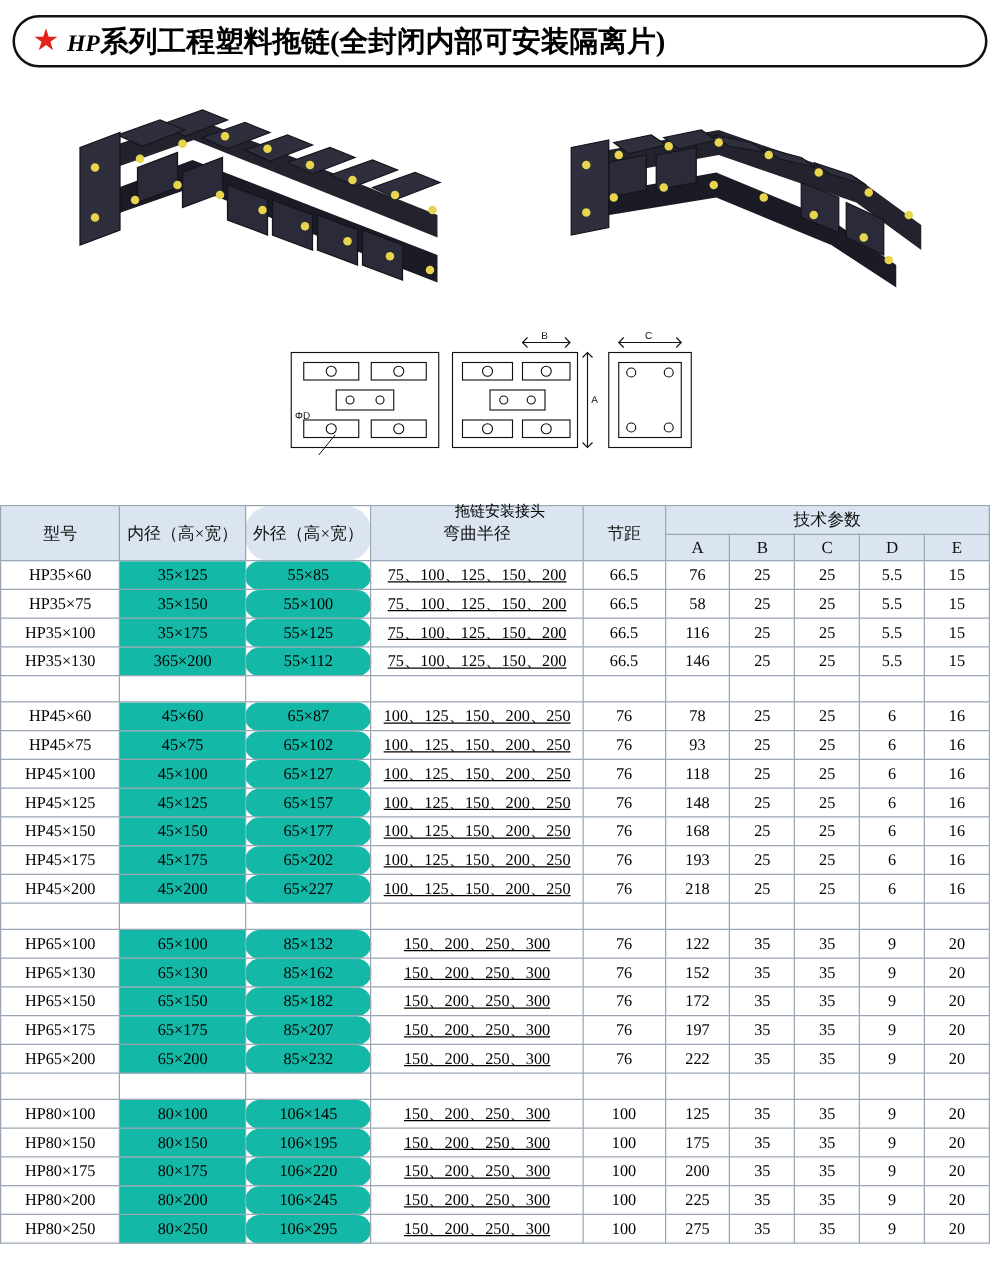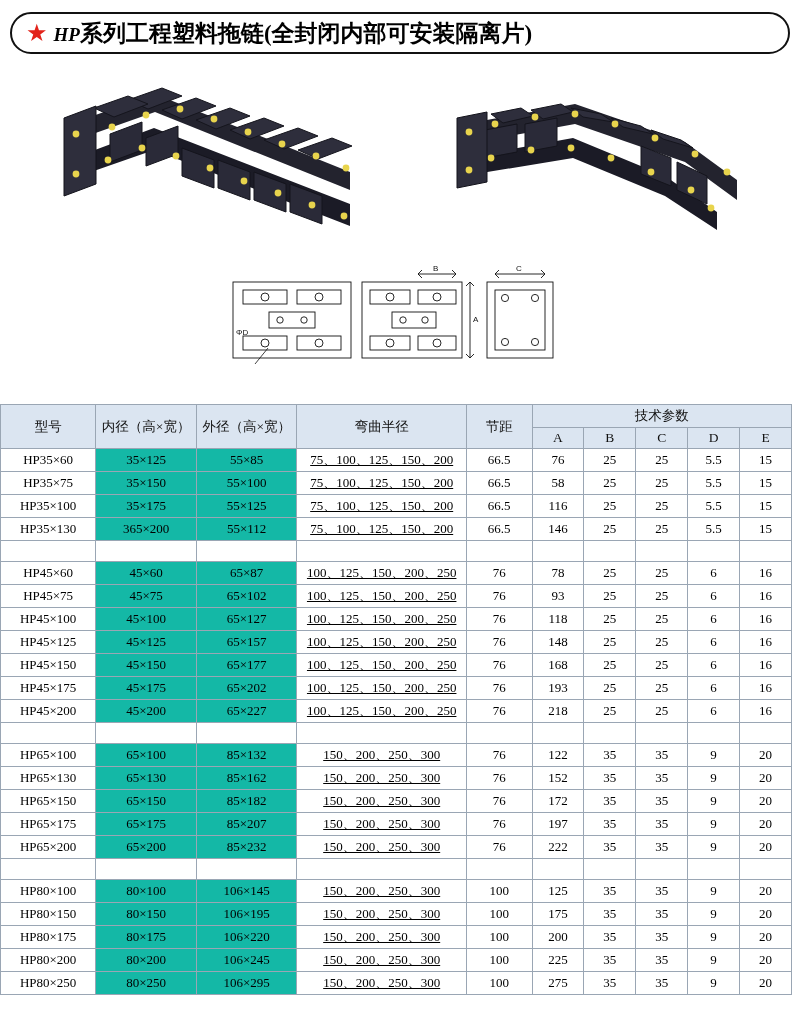--- a/index.html
+++ b/index.html
@@ -80,21 +80,21 @@
     box-sizing:border-box;
   }
   table.spec thead th{
     background:#dbe5f1;
     font-weight:normal;
     font-size:13.5px;
     color:#111;
   }
   .col-model{width:90px;}
   .col-inner{width:95px;}
-  .col-outer{width:95px;}
+  .col-outer{width:95px;border-radius:20px;}
   .col-radius{width:160px;}
   .col-pitch{width:62px;}
   .col-ab{width:49px;}
   tr.spacer td{
     border-left:1px solid #9aa6b4;
     border-right:1px solid #9aa6b4;
     border-top:1px solid #9aa6b4;
     border-bottom:1px solid #9aa6b4;
     height:13px;
     background:#fff;
@@ -260,20 +260,21 @@
         <path d="M499,6 L495,10 L499,14"></path>
         <path d="M541,6 L545,10 L541,14"></path>
       </g>
       <g font-family="Liberation Sans, sans-serif" font-size="8" fill="#111">
         <text x="473" y="58">A</text>
         <text x="433" y="7">B</text>
         <text x="516" y="7">C</text>
         <text x="236" y="71">ΦD</text>
       </g>
     </svg>
+    <div class="drawing-caption">拖链安装接头</div>
   </div>
 
   <table class="spec">
     <thead>
       <tr>
         <th class="col-model" rowspan="2">型号</th>
         <th class="col-inner" rowspan="2">内径（高×宽）</th>
         <th class="col-outer" rowspan="2">外径（高×宽）</th>
         <th class="col-radius" rowspan="2">弯曲半径</th>
         <th class="col-pitch" rowspan="2">节距</th>

